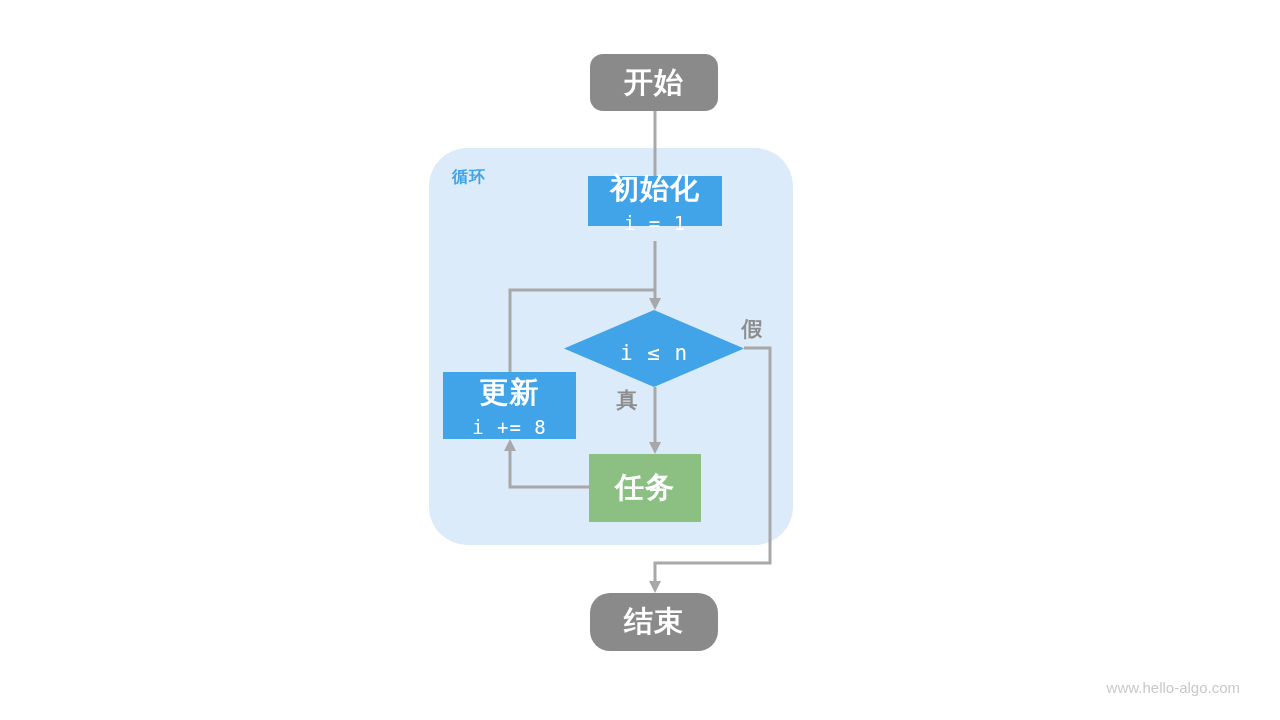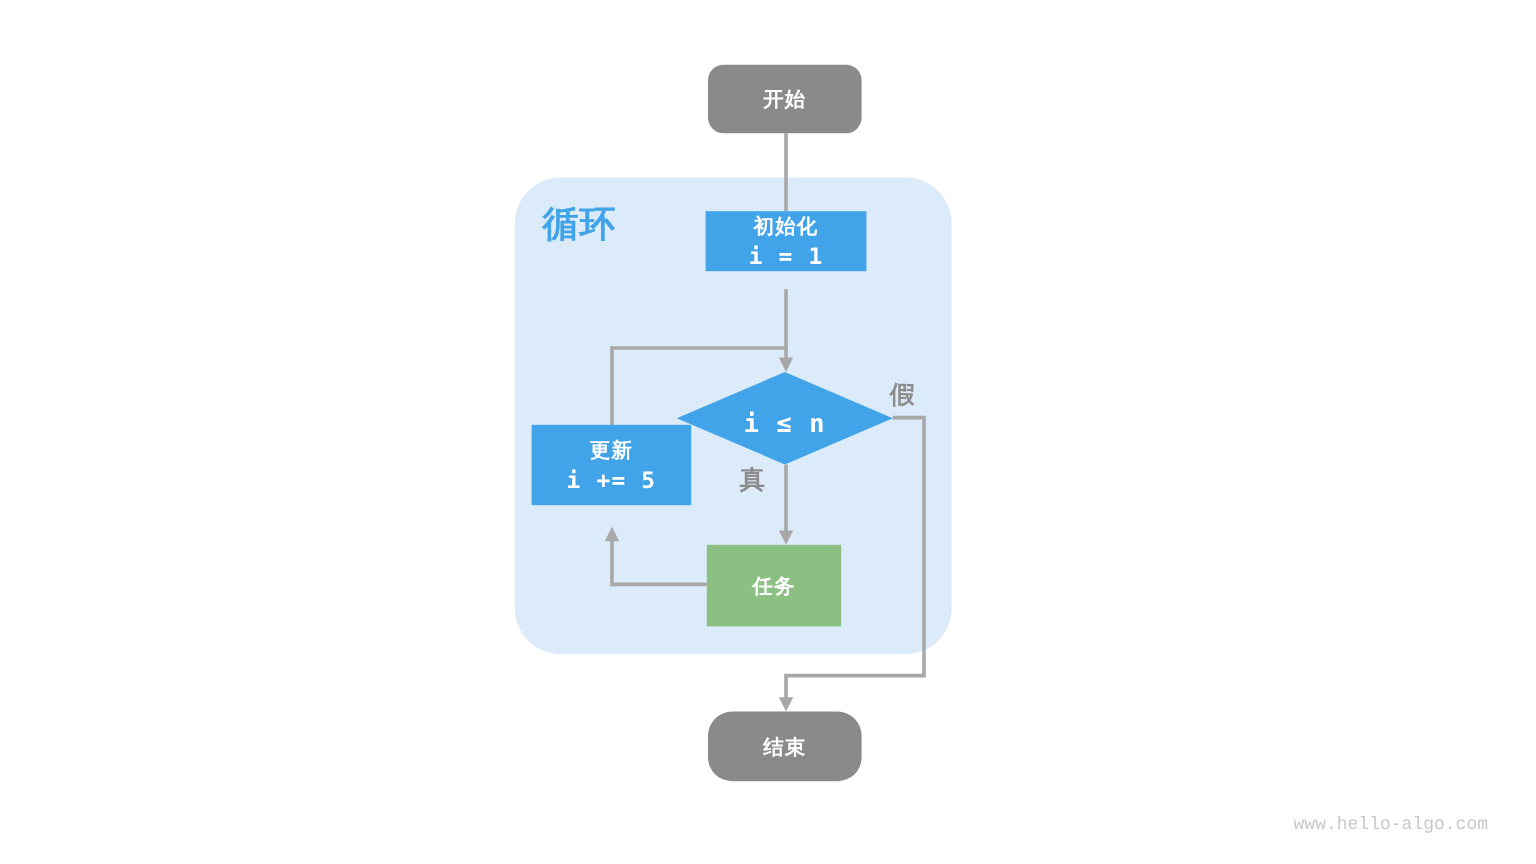--- a/index.html
+++ b/index.html
@@ -15,59 +15,59 @@
   html,body{width:1280px;height:720px;background:#ffffff;overflow:hidden;}
   body{font-family:"Liberation Sans","DejaVu Sans",sans-serif;}
   .canvas{position:relative;width:1280px;height:720px;background:#ffffff;}
 
   .loop-container{
     position:absolute;left:429px;top:148px;width:364px;height:397px;
     background:var(--panel);border-radius:38px;
   }
   .loop-label{
     position:absolute;left:452px;top:167px;
-    font-size:30px;font-weight:bold;color:var(--blue);
+    font-size:16px;font-weight:bold;color:var(--blue);
     letter-spacing:1px;
   }
 
   svg.connectors{position:absolute;left:0;top:0;width:1280px;height:720px;pointer-events:none;}
   svg.connectors path{fill:none;stroke:var(--line);stroke-width:3px;}
   svg.connectors polygon{fill:var(--line);stroke:none;}
 
   .node{
     position:absolute;display:flex;flex-direction:column;
     align-items:center;justify-content:center;
     color:#ffffff;text-align:center;z-index:3;
   }
-  .node .zh{font-size:17px;font-weight:bold;letter-spacing:1px;}
+  .node .zh{font-size:29px;font-weight:bold;letter-spacing:1px;}
   .node .code{
     font-family:"DejaVu Sans Mono","Liberation Mono",monospace;
-    font-size:19px;font-weight:bold;letter-spacing:1px;margin-top:3px;
+    font-size:19px;font-weight:normal;letter-spacing:1px;margin-top:3px;
   }
   .node-start{left:590px;top:54px;width:128px;height:57px;background:var(--gray-node);border-radius:13px;}
   .node-end{left:590px;top:593px;width:128px;height:58px;background:var(--gray-node);border-radius:20px;}
   .node-init{left:588px;top:176px;width:134px;height:50px;background:var(--blue);}
-  .node-update{left:443px;top:354px;width:133px;height:67px;background:var(--blue);text-align:right;}
+  .node-update{left:443px;top:372px;width:133px;height:67px;background:var(--blue);text-align:right;}
   .node-task{left:589px;top:454px;width:112px;height:68px;background:var(--green);}
   .node-condition{
     left:564px;top:310px;width:180px;height:77px;background:var(--blue);
     clip-path:polygon(50% 0%,100% 50%,50% 100%,0% 50%);
   }
   .node-condition .code{font-size:21px;margin-top:8px;}
 
   .branch-label{
     position:absolute;z-index:4;width:42px;text-align:center;
     font-size:21px;font-weight:bold;color:var(--branch-label);
   }
   .branch-true{left:606px;top:386px;}
   .branch-false{left:731px;top:315px;}
 
   .watermark{
     position:absolute;right:40px;bottom:24px;z-index:4;
-    font-family:Liberation Mono, monospace;
+    font-family:Liberation Sans, sans-serif;
     font-size:15px;color:var(--watermark);
   }
 </style>
 </head>
 <body>
 
 <div class="canvas">
 
   <div class="loop-container"></div>
   <div class="loop-label">循环</div>
@@ -99,21 +99,21 @@
     <span class="zh">初始化</span>
     <span class="code">i = 1</span>
   </div>
 
   <div class="node node-condition">
     <span class="code">i ≤ n</span>
   </div>
 
   <div class="node node-update">
     <span class="zh">更新</span>
-    <span class="code">i += 5</span>
+    <span class="code">i += 8</span>
   </div>
 
   <div class="node node-task">
     <span class="zh">任务</span>
   </div>
 
   <div class="node node-end">
     <span class="zh">结束</span>
   </div>
 

